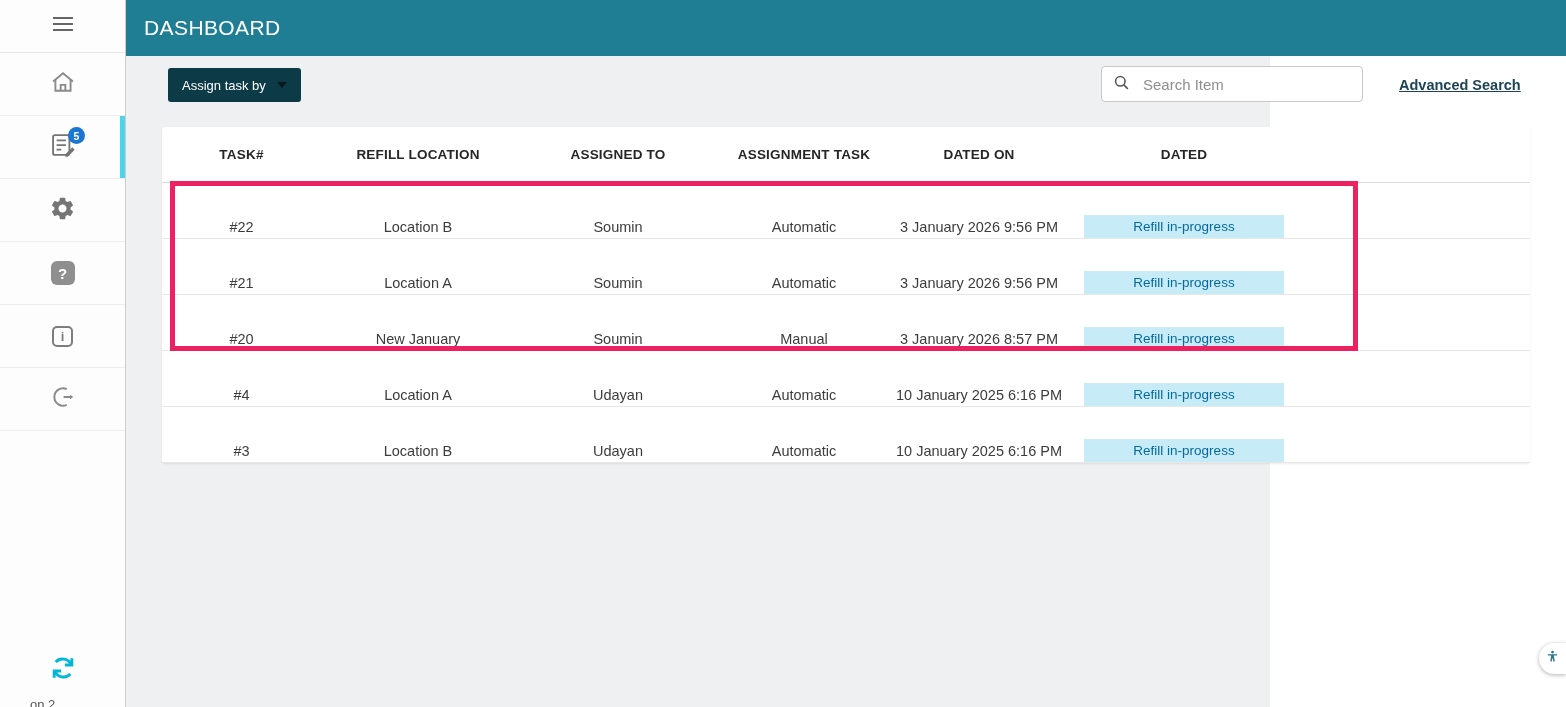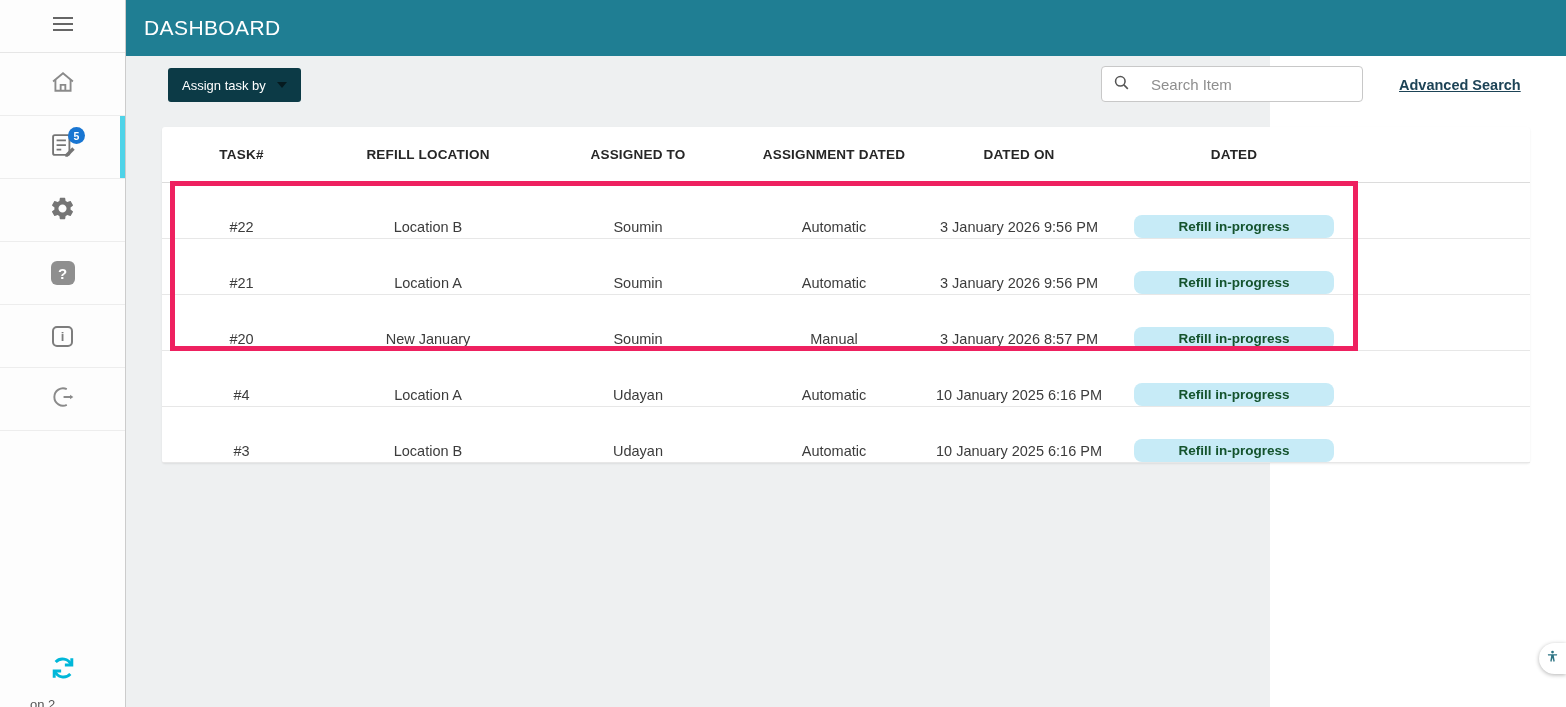--- a/index.html
+++ b/index.html
@@ -106,21 +106,21 @@
   .search-box {
     position: absolute; left: 975px; top: 18px;
     width: 262px; height: 36px;
     background: #ffffff;
     border: 1px solid #c8c8c8; border-radius: 4px;
     display: flex; align-items: center;
     padding: 0 10px;
   }
   .search-box input {
     border: none; outline: none;
-    flex: 1; margin-left: 20px;
+    flex: 1; margin-left: 12px;
     font-family: "Liberation Sans", sans-serif;
     font-size: 15px; color: #333333;
     background: transparent;
   }
   .search-box input::placeholder { color: #8e8e8e; }
 
   .advanced-link {
     position: absolute; left: 1273px; top: 29px;
     font-size: 14.5px; font-weight: 700;
     color: #1d4356; text-decoration: underline;
@@ -132,40 +132,39 @@
     position: absolute; left: 36px; top: 79px;
     width: 1368px;
     background: #ffffff;
     border-radius: 3px;
     box-shadow: 0 1px 2px rgba(0,0,0,0.08);
   }
   .thead, .trow {
     display: grid;
     grid-template-columns: 159px 194px 206px 166px 184px 226px 1fr;
     align-items: center;
-    gap: 10px;
   }
   .thead { height: 56px; border-bottom: 1px solid #dcdcdc; }
   .trow  { height: 56px; border-bottom: 1px solid #e7e7e7; cursor: pointer; }
   .trow:last-child { border-bottom: none; }
   .hcell {
     text-align: center;
     font-size: 13.5px; font-weight: bold; color: #262626;
     letter-spacing: 0.2px; white-space: nowrap;
   }
   .cell {
     text-align: center;
     font-size: 14.5px; color: #3c3c3c; white-space: nowrap; margin-top: 32px;
   }
   .status-pill {
     display: inline-block;
     width: 200px; padding: 4px 0;
-    background: #c7ebf7; color: #14532d;
-    font-size: 13.5px; font-weight: bold;
-    border-radius: 8px;
+    background: #c7ebf7; color: #0369a1;
+    font-size: 13.5px; font-weight: normal;
+    border-radius: 0;
   }
   .annotation-box {
     position: absolute; left: 8px; top: 54px;
     width: 1188px; height: 170px;
     border: 5px solid #ee2160;
     pointer-events: none;
     z-index: 5;
   }
 
   
@@ -274,21 +273,21 @@
     <input type="text" placeholder="Search Item" style="">
   </div>
 
   <a class="advanced-link">Advanced Search</a>
 
   <div class="task-table" style="position:absolute;">
     <div class="thead">
       <div class="hcell">TASK#</div>
       <div class="hcell">REFILL LOCATION</div>
       <div class="hcell">ASSIGNED TO</div>
-      <div class="hcell">ASSIGNMENT DATED</div>
+      <div class="hcell">ASSIGNMENT TASK</div>
       <div class="hcell">DATED ON</div>
       <div class="hcell">DATED</div>
     </div>
 
     <div class="trow">
       <div class="cell">#22</div>
       <div class="cell">Location B</div>
       <div class="cell">Soumin</div>
       <div class="cell">Automatic</div>
       <div class="cell">3 January 2026 9:56 PM</div>

